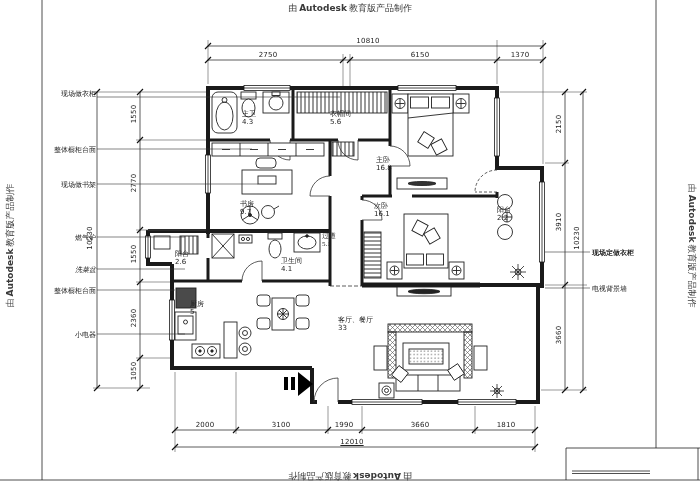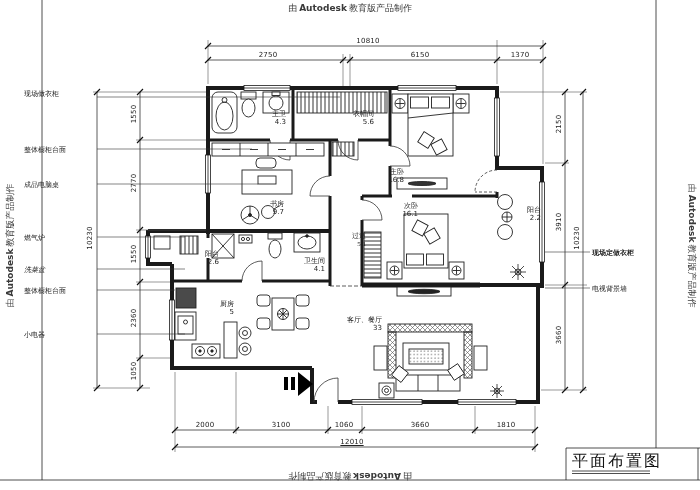--- a/index.html
+++ b/index.html
@@ -6,24 +6,24 @@
   #stage{position:relative;width:700px;height:490px;background:#fff;overflow:hidden;
          font-family:"DejaVu Sans","Liberation Sans",sans-serif;color:#222;}
   #plan-svg{position:absolute;left:0;top:0;}
   .wm{position:absolute;width:180px;text-align:center;font-size:9px;color:#3a3a3a;white-space:nowrap;}
   .wm b{margin:0 2px;font-weight:bold;}
   .wm.rot180{transform:rotate(180deg);}
   .wm.rotl{transform:rotate(-90deg);}
   .wm.rotr{transform:rotate(90deg);}
   .dim{position:absolute;width:50px;text-align:center;font-size:7px;color:#222;letter-spacing:.2px;}
   .vdim{position:absolute;width:50px;text-align:center;font-size:7px;color:#222;transform:rotate(-90deg);letter-spacing:.2px;}
-  .room-label{position:absolute;width:44px;text-align:right;font-size:7px;line-height:8px;color:#222;}
+  .room-label{position:absolute;width:44px;text-align:left;font-size:7px;line-height:8px;color:#222;}
   .room-label span{display:block;}
   .ann{position:absolute;font-size:7px;color:#222;white-space:nowrap;}
-  .ann.r{text-align:left;width:72px;}
+  .ann.r{text-align:right;width:72px;}
   .title-box-text{position:absolute;left:572px;top:451px;width:90px;text-align:center;
       font-size:16px;letter-spacing:2px;color:#111;
       font-family:"DejaVu Serif","Liberation Serif",serif;}
 </style>
 </head>
 <body>
 
 <div id="stage">
 
   <svg id="plan-svg" width="700" height="490" viewBox="0 0 700 490">
@@ -384,30 +384,29 @@
   <div class="wm rot180" style="left:260px;top:469px;">
     <span>由</span><b>Autodesk</b><span>教育版产品制作</span>
   </div>
   <div class="wm rotl" style="left:-80px;top:239px;">
     <span>由</span><b>Autodesk</b><span>教育版产品制作</span>
   </div>
   <div class="wm rotr" style="left:601px;top:239px;">
     <span>由</span><b>Autodesk</b><span>教育版产品制作</span>
   </div>
 
-  <div class="title-box-text">平面布置图</div>
 
   <div class="dim" style="left:343px;top:37px;">10810</div>
   <div class="dim" style="left:243px;top:51px;">2750</div>
   <div class="dim" style="left:395px;top:51px;">6150</div>
   <div class="dim" style="left:495px;top:51px;">1370</div>
 
   <div class="dim" style="left:180px;top:421px;">2000</div>
   <div class="dim" style="left:256px;top:421px;">3100</div>
-  <div class="dim" style="left:319px;top:421px;">1060</div>
+  <div class="dim" style="left:319px;top:421px;">1990</div>
   <div class="dim" style="left:395px;top:421px;">3660</div>
   <div class="dim" style="left:481px;top:421px;">1810</div>
   <div class="dim" style="left:327px;top:438px;text-decoration:underline;">12010</div>
 
   <div class="vdim" style="left:109px;top:110px;">1550</div>
   <div class="vdim" style="left:109px;top:179px;">2770</div>
   <div class="vdim" style="left:109px;top:250px;">1550</div>
   <div class="vdim" style="left:109px;top:314px;">2360</div>
   <div class="vdim" style="left:109px;top:367px;">1050</div>
   <div class="vdim" style="left:65px;top:234px;">10230</div>
@@ -418,21 +417,21 @@
   <div class="vdim" style="left:552px;top:234px;">10230</div>
 
   <div class="room-label" style="left:242px;top:110px;">
     <span>主卫</span>
       <span>4.3</span>
     </div>
   <div class="room-label" style="left:330px;top:110px;">
     <span>衣帽间</span>
       <span>5.6</span>
     </div>
-  <div class="room-label" style="left:360px;top:156px;margin-top:12px;">
+  <div class="room-label" style="left:376px;top:156px;">
     <span>主卧</span>
       <span>16.8</span>
     </div>
   <div class="room-label" style="left:240px;top:200px;">
     <span>书房</span>
       <span>9.7</span>
     </div>
   <div class="room-label" style="left:497px;top:206px;">
     <span>阳台</span>
       <span>2.2</span>
@@ -457,21 +456,21 @@
     <span>厨房</span>
       <span>5</span>
     </div>
   <div class="room-label" style="left:338px;top:316px;">
     <span>客厅、餐厅</span>
       <span>33</span>
     </div>
 
   <div class="ann r" style="left:24px;top:89px;">现场做衣柜</div>
   <div class="ann r" style="left:24px;top:145px;">整体橱柜台面</div>
-  <div class="ann r" style="left:24px;top:180px;">成品电脑桌</div>
+  <div class="ann r" style="left:24px;top:180px;">现场做书架</div>
   <div class="ann r" style="left:24px;top:233px;font-family:Liberation Mono, monospace;">燃气炉</div>
   <div class="ann r" style="left:24px;top:265px;font-style:italic;">洗菜盆</div>
   <div class="ann r" style="left:24px;top:286px;">整体橱柜台面</div>
   <div class="ann r" style="left:24px;top:330px;">小电器</div>
 
   <div class="ann" style="left:592px;top:248px;font-weight:bold;">现场定做衣柜</div>
   <div class="ann" style="left:592px;top:284px;">电视背景墙</div>
 
 </div>
 

